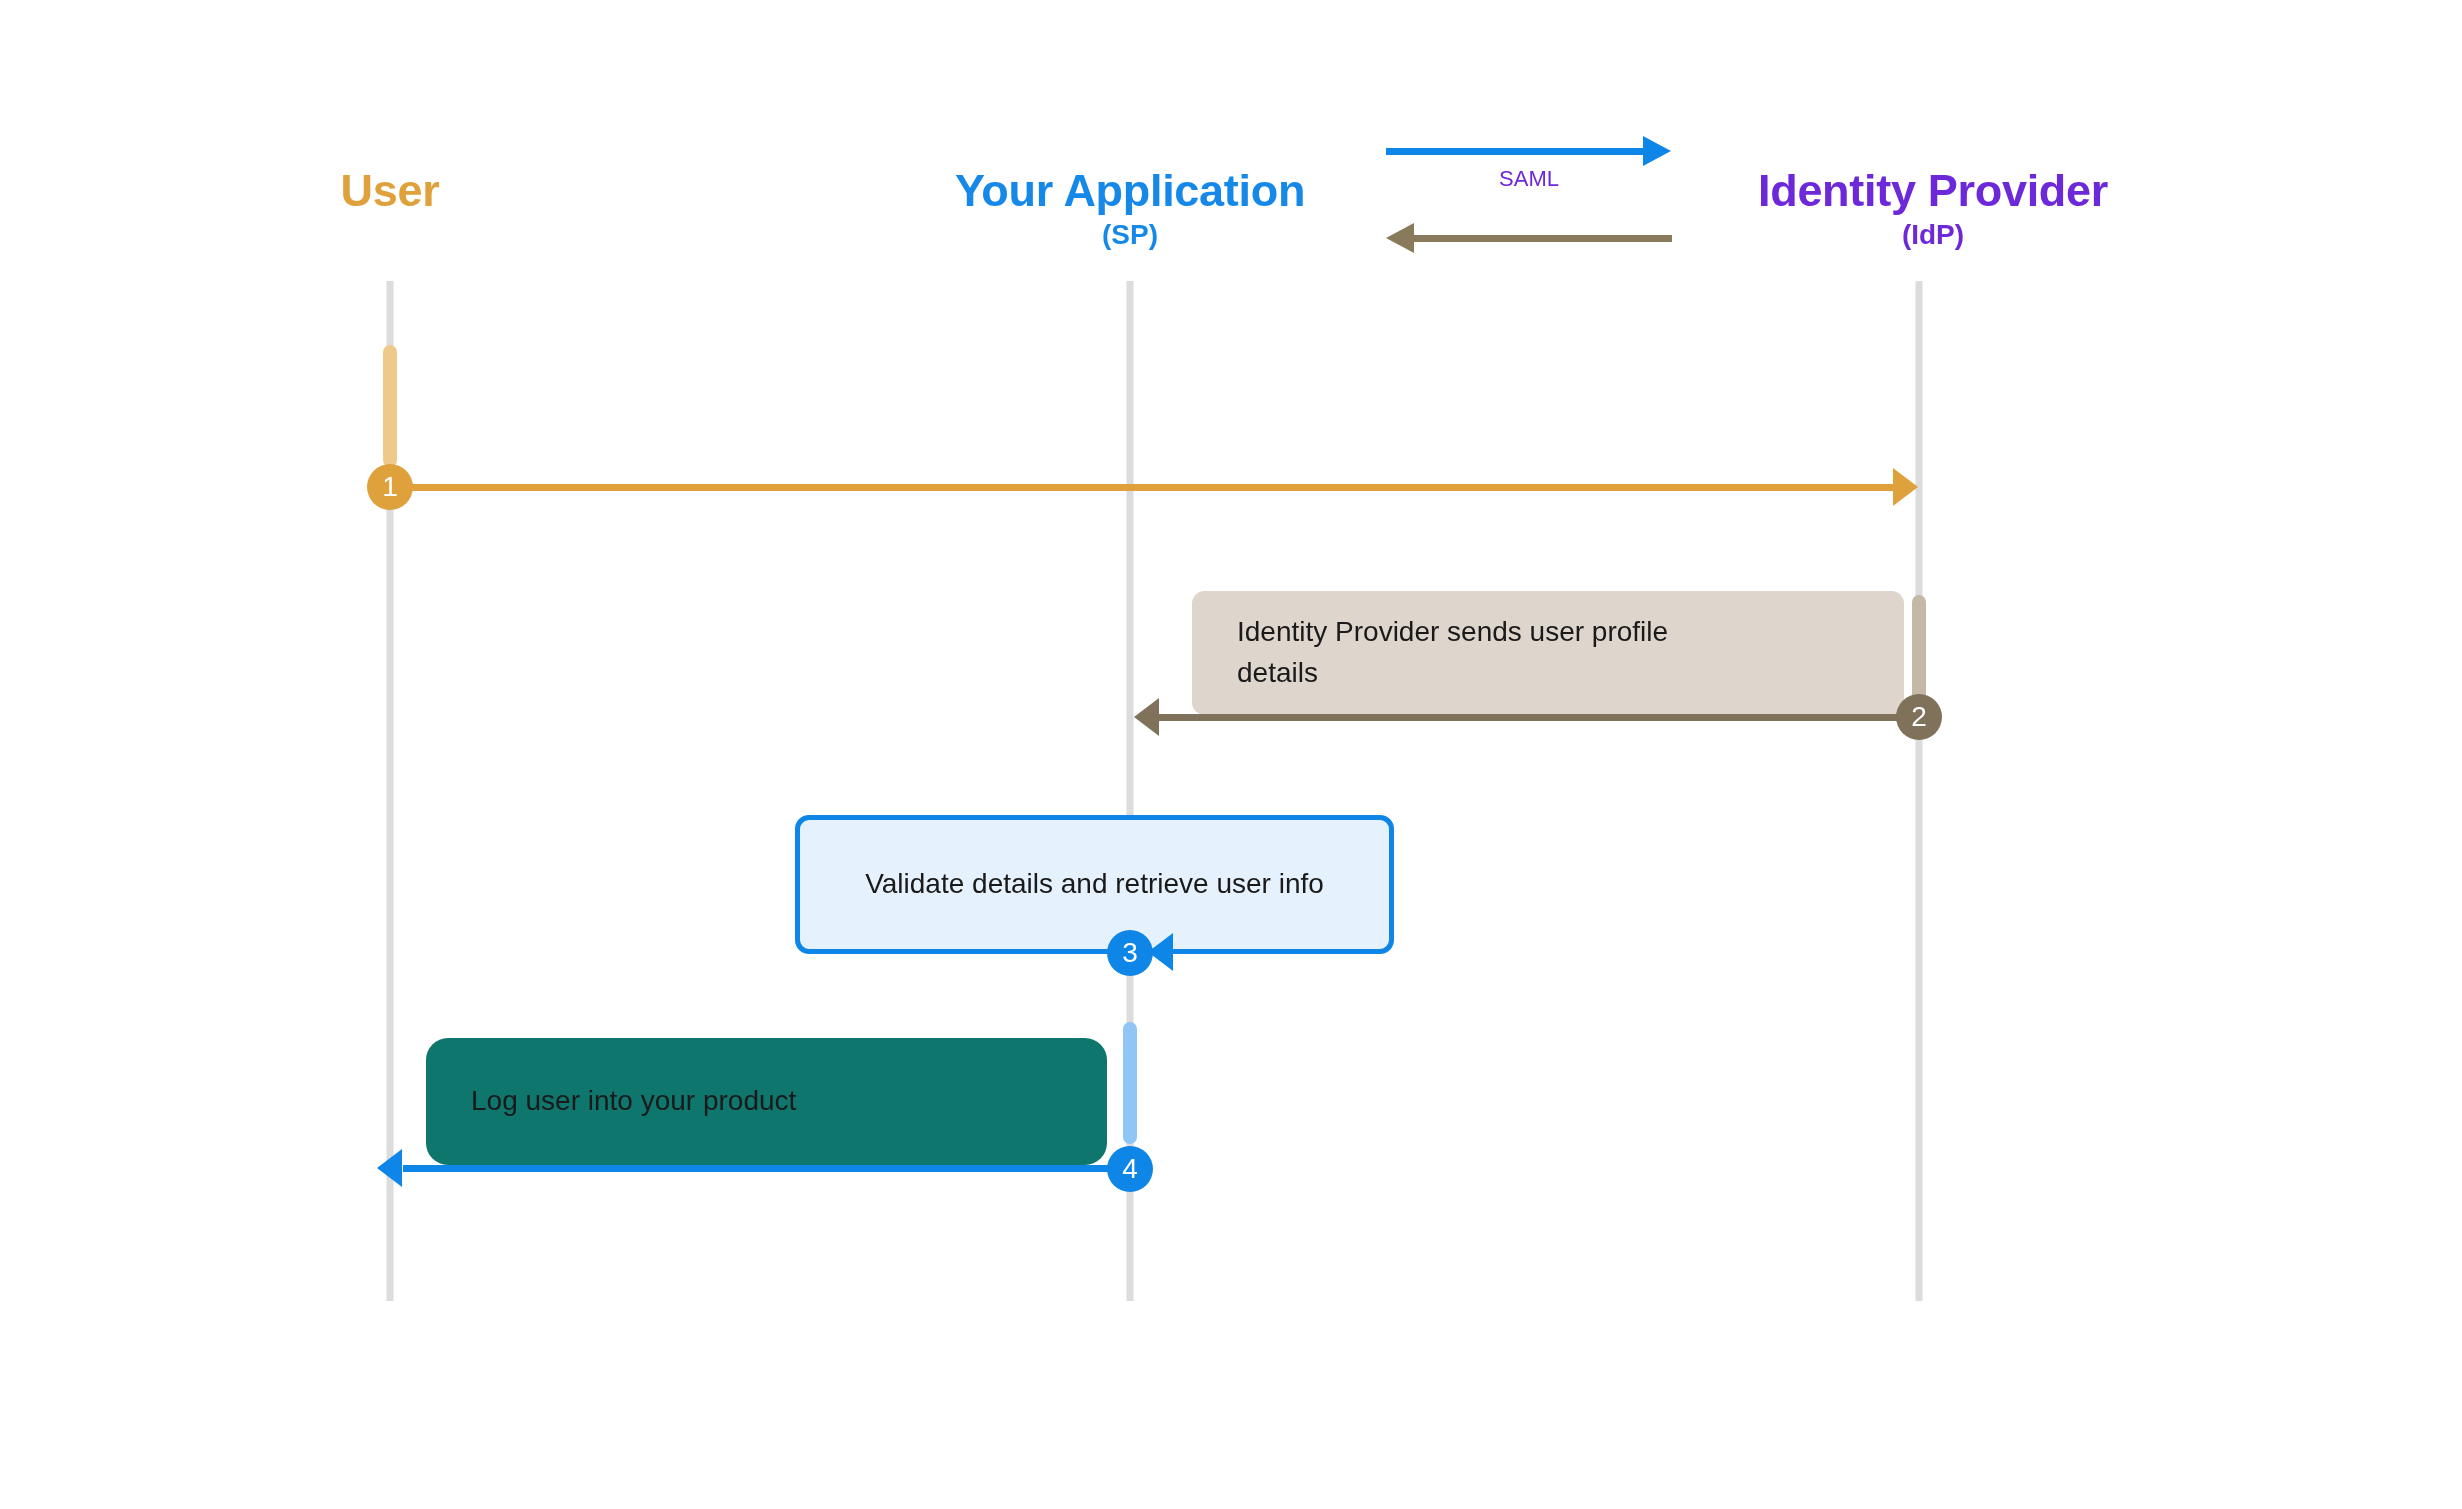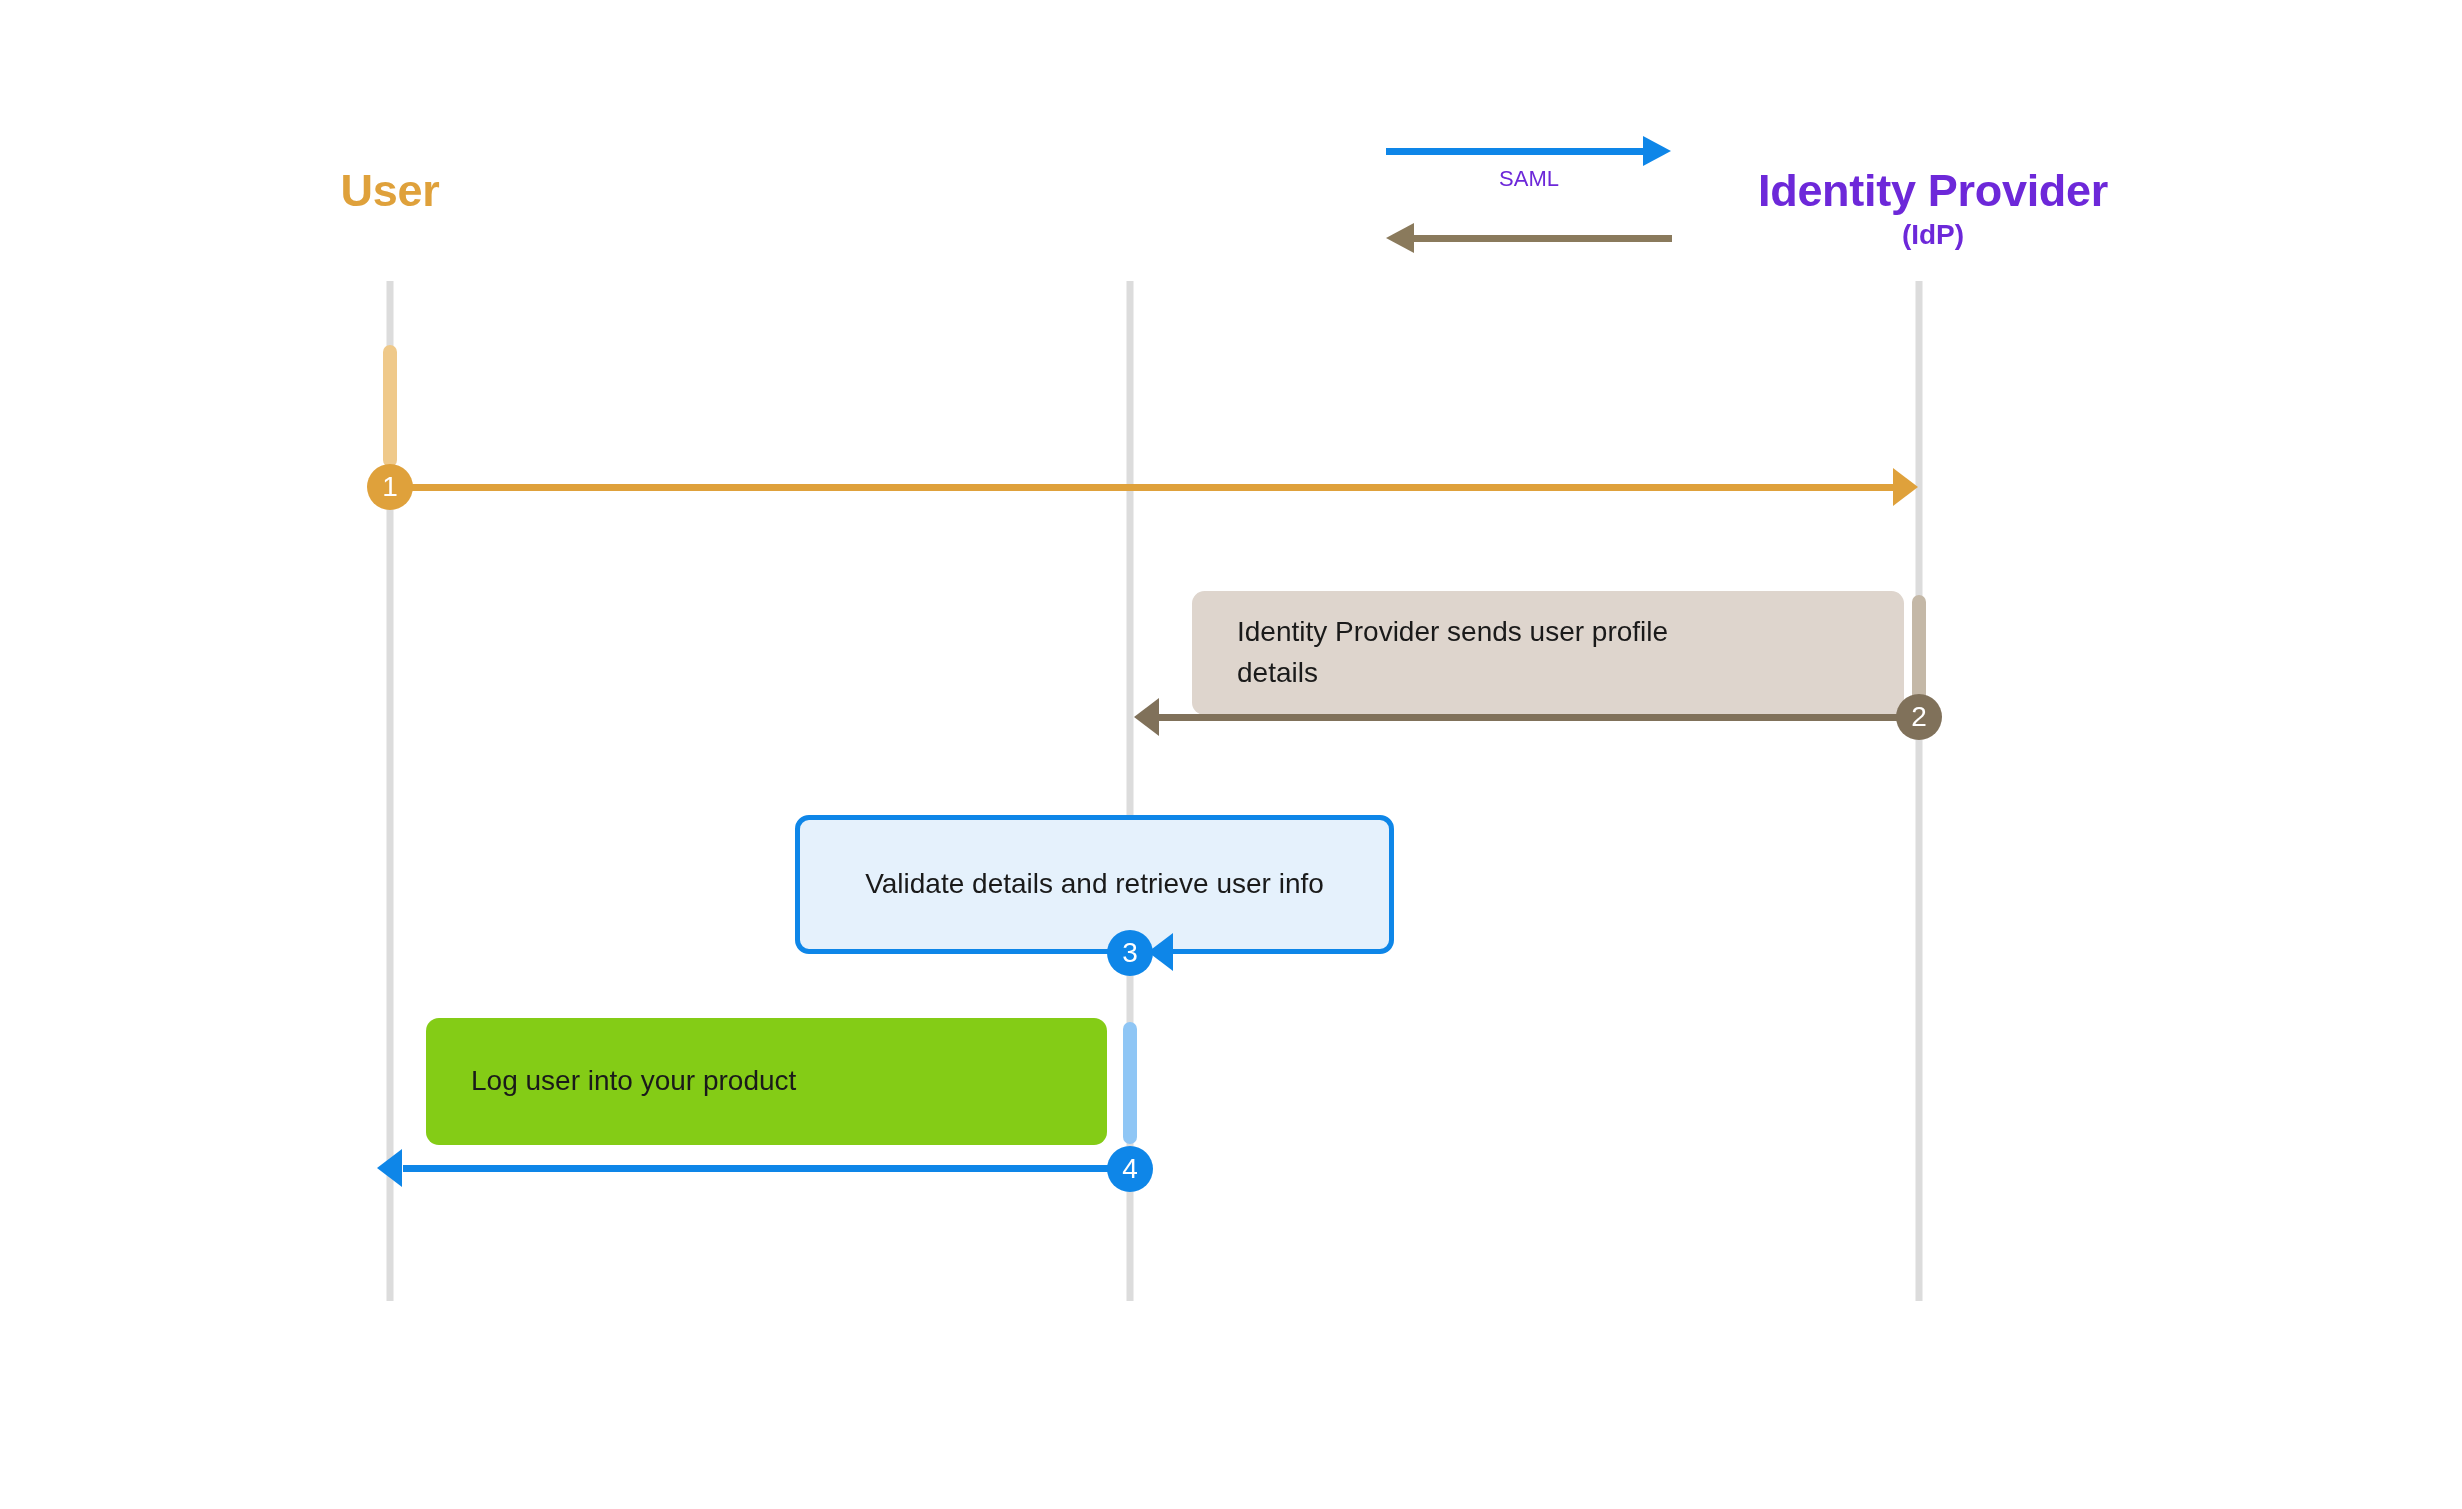--- a/index.html
+++ b/index.html
@@ -68,21 +68,21 @@
     align-items: center;
     font-size: 28px;
     color: #1a1a1a;
     line-height: 1.45;
   }
   .note-center { justify-content: center; text-align: center; }
   .note-left   { justify-content: flex-start; text-align: left; }
 
   .note-beige  { background: #F8EEDA; border-radius: 7px; }
   .note-taupe  { background: #DED5CD; border-radius: 12.5px; }
-  .note-blue   { background: #84cc16; border-radius: 13px; }
+  .note-blue   { background: #0f766e; border-radius: 22px; margin-top: 20px; }
   .note-blue-outline {
     background: #E5F1FC;
     border: 5.6px solid #0E86E8;
     border-radius: 14px;
   }
 
   
   .arrow-line {
     position: absolute;
     height: 7px;
@@ -134,20 +134,24 @@
 </style>
 </head>
 <body>
 
 <div id="canvas">
 
   <div class="actor-head actor-user" style="left:390px; top:167px;">
     <div class="actor-title">User</div>
   </div>
 
+  <div class="actor-head actor-sp" style="left:1130px; top:167px;">
+    <div class="actor-title">Your Application</div>
+    <div class="actor-sub">(SP)</div>
+  </div>
 
   <div class="actor-head actor-idp" style="left:1919px; top:167px;">
     <div class="actor-title">Identity Provider</div>
     <div class="actor-sub">(IdP)</div>
   </div>
 
   <div>
 
     <div class="legend-line" style="left:1386px; top:148px; width:258px; background:#0E86E8;"></div>
     <div class="legend-head" style="left:1643px; top:136px; border-left:28px solid #0E86E8;"></div>

